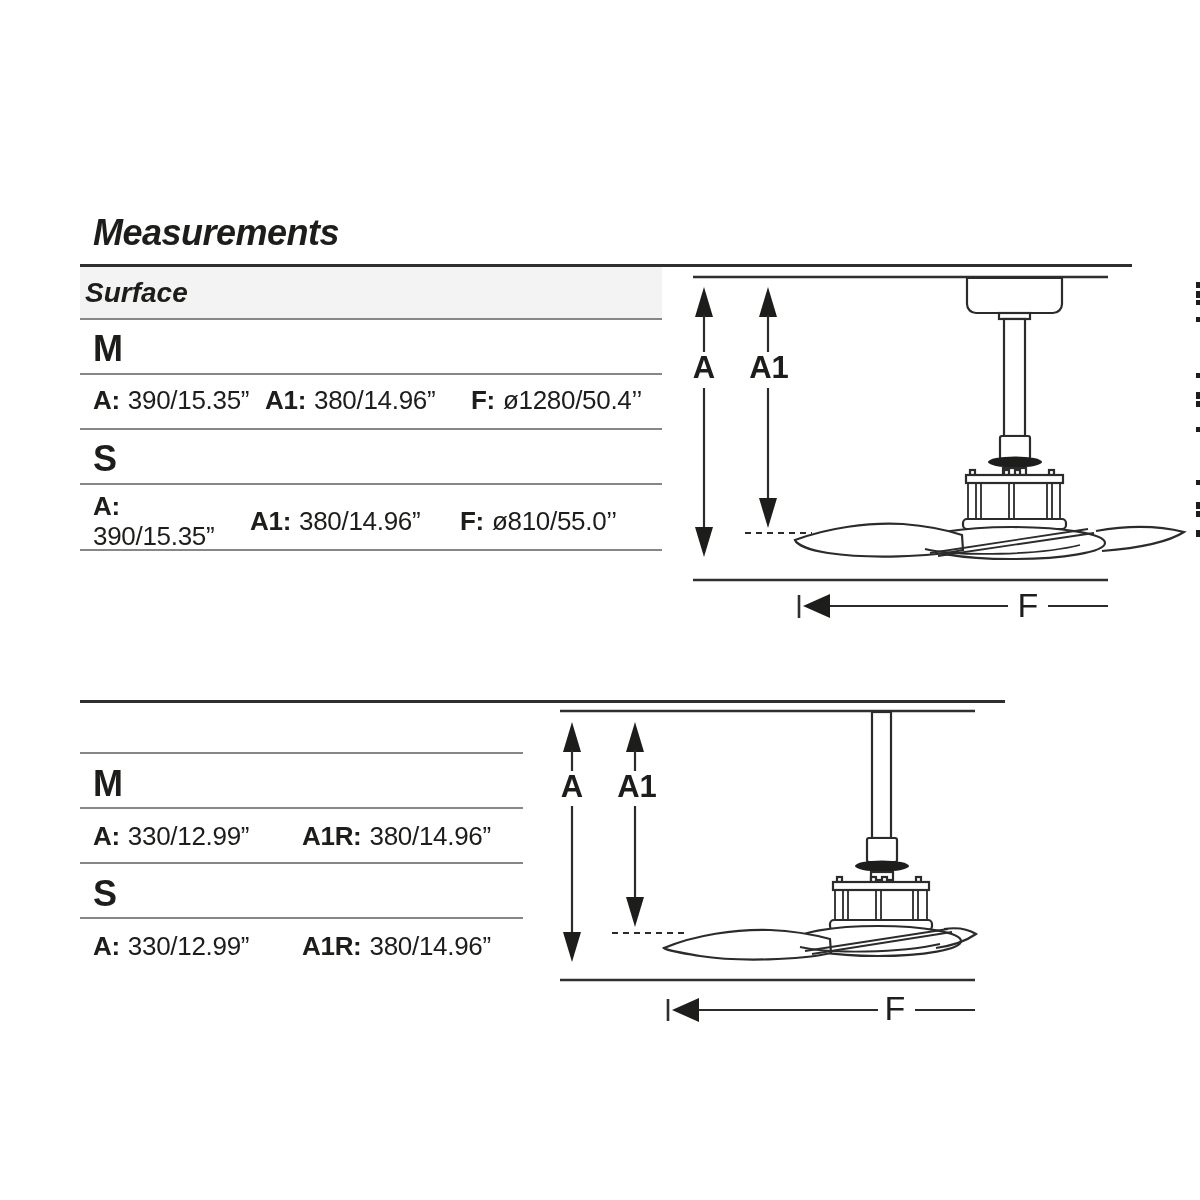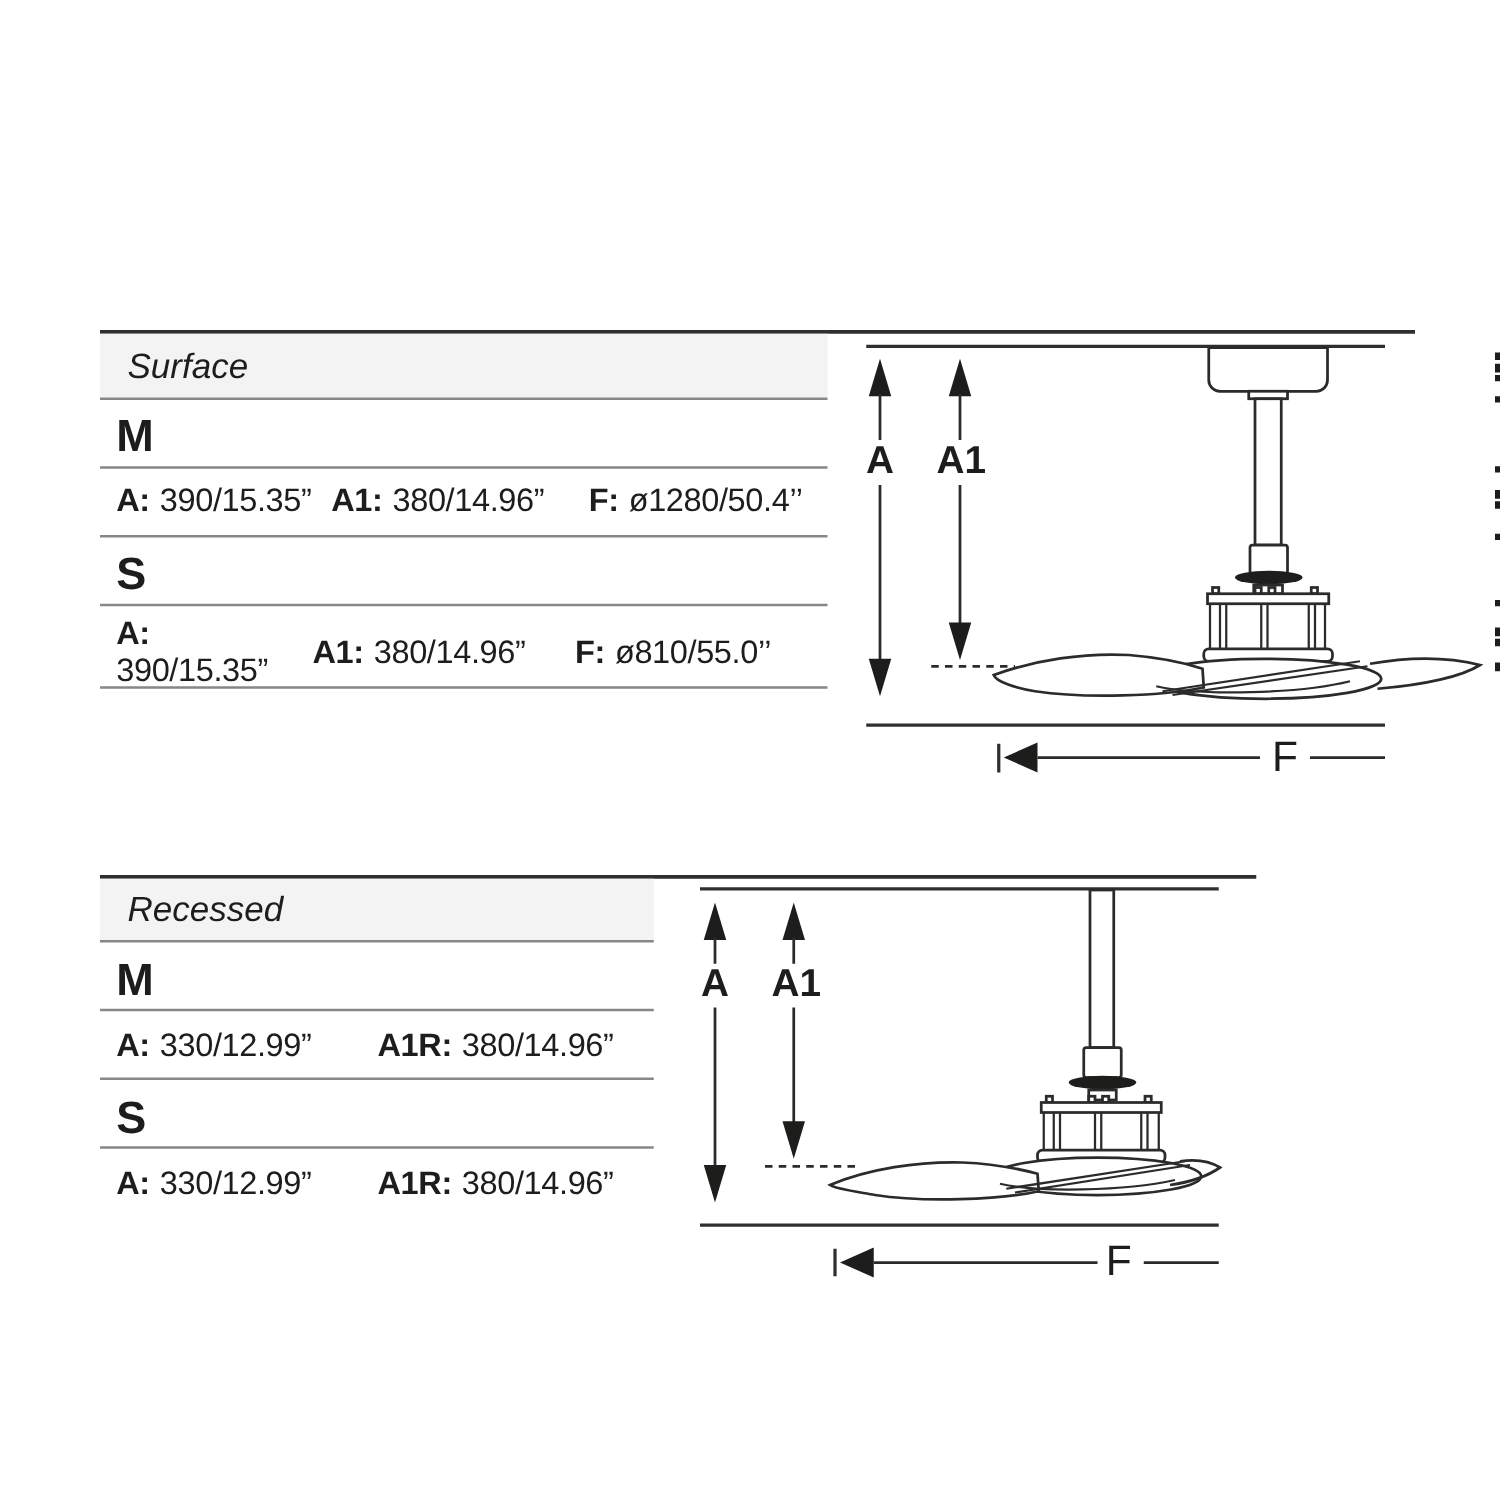--- a/index.html
+++ b/index.html
@@ -1,21 +1,21 @@
 <!DOCTYPE html>
 <html><head>
 <meta charset="utf-8">
 <style>
   html,body{margin:0;padding:0;background:#fff;}
   #stage{position:relative;width:1200px;height:1200px;background:#ffffff;overflow:hidden;
          font-family:"Liberation Sans", sans-serif;color:#1d1d1b;}
   .abs{position:absolute;}
   .title{font-size:36px;font-weight:700;font-style:italic;letter-spacing:-0.5px;}
   .band{background:#f3f3f3;display:flex;align-items:center;}
-  .band .bandlabel{font-size:28px;font-weight:400;font-style:italic;margin-left:22px;}
+  .band .bandlabel{font-size:28px;font-weight:700;font-style:italic;margin-left:5px;}
   .variant{font-size:36px;font-weight:700;}
   .dim{font-size:26px;font-weight:400;letter-spacing:-0.3px;white-space:nowrap;}
   .dim b{font-weight:700;margin-right:8px;}
   .dim.wrap{white-space:normal;line-height:30px;}
   .dim.wrap b{display:block;margin-right:0;}
   .rule{background:#878787;height:2px;}
   .thickrule{background:#2f2f2f;height:3px;}
   .frag{position:absolute;left:1196px;width:4px;background:#1d1d1b;}
   svg{position:absolute;overflow:visible;}
   .stroke{fill:#ffffff;stroke:#2b2b2b;stroke-width:2.2;}
@@ -25,20 +25,21 @@
   .darkfill{fill:#1d1d1b;stroke:none;}
   .tri{fill:#1d1d1b;stroke:none;}
   .dimlabel{font-family:"Liberation Sans",sans-serif;font-size:31px;font-weight:700;fill:#1d1d1b;}
   .flabel{font-family:"Liberation Sans",sans-serif;font-size:34px;font-weight:500;fill:#1d1d1b;}
 </style>
 </head>
 <body>
 
 <div id="stage">
 
+  <div class="abs title" style="left:93px;top:212px;">Measurements</div>
 
   <div class="abs thickrule" style="left:80px;top:264px;width:1052px;"></div>
   <div class="abs band" style="left:80px;top:267px;width:582px;height:51px;">
     <span class="bandlabel">Surface</span>
   </div>
   <div class="abs rule" style="left:80px;top:318px;width:582px;"></div>
 
   <div class="abs variant" style="left:93px;top:328px;">M</div>
   <div class="abs rule" style="left:80px;top:373px;width:582px;"></div>
 
@@ -61,23 +62,20 @@
   </div>
   <div class="abs dim" style="left:250px;top:506px;">
     <b>A1:</b><span>380/14.96”</span>
   </div>
   <div class="abs dim" style="left:460px;top:506px;">
     <b>F:</b><span>ø810/55.0’’</span>
   </div>
   <div class="abs rule" style="left:80px;top:549px;width:582px;"></div>
 
   <div class="abs thickrule" style="left:80px;top:700px;width:925px;"></div>
-  <div class="abs band" style="left:80px;top:703px;width:443px;height:49px;">
-    <span class="bandlabel">Recessed</span>
-  </div>
   <div class="abs rule" style="left:80px;top:752px;width:443px;"></div>
 
   <div class="abs variant" style="left:93px;top:763px;">M</div>
   <div class="abs rule" style="left:80px;top:807px;width:443px;"></div>
 
   <div class="abs dim" style="left:93px;top:821px;">
     <b>A:</b><span>330/12.99”</span>
   </div>
   <div class="abs dim" style="left:302px;top:821px;">
     <b>A1R:</b><span>380/14.96”</span>

